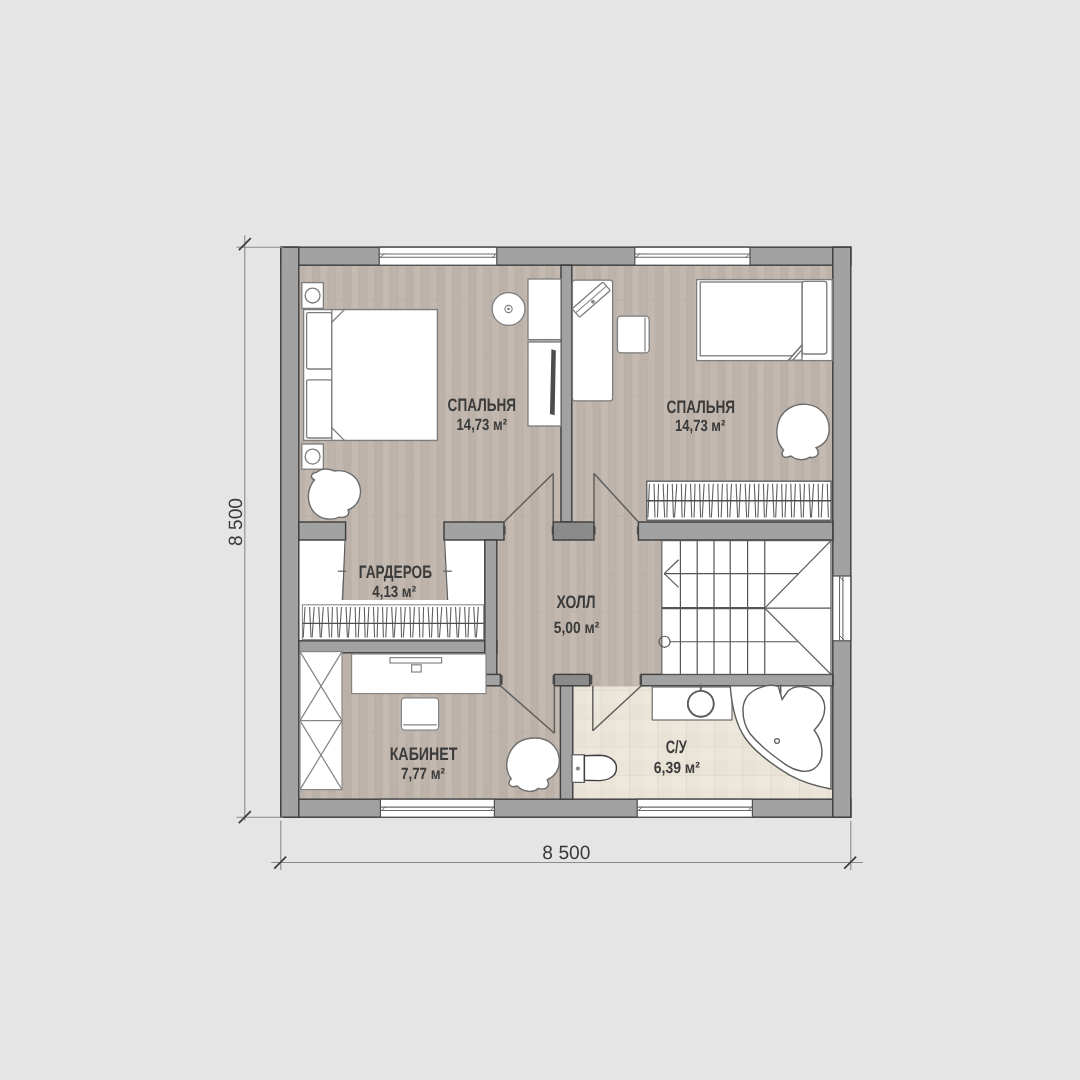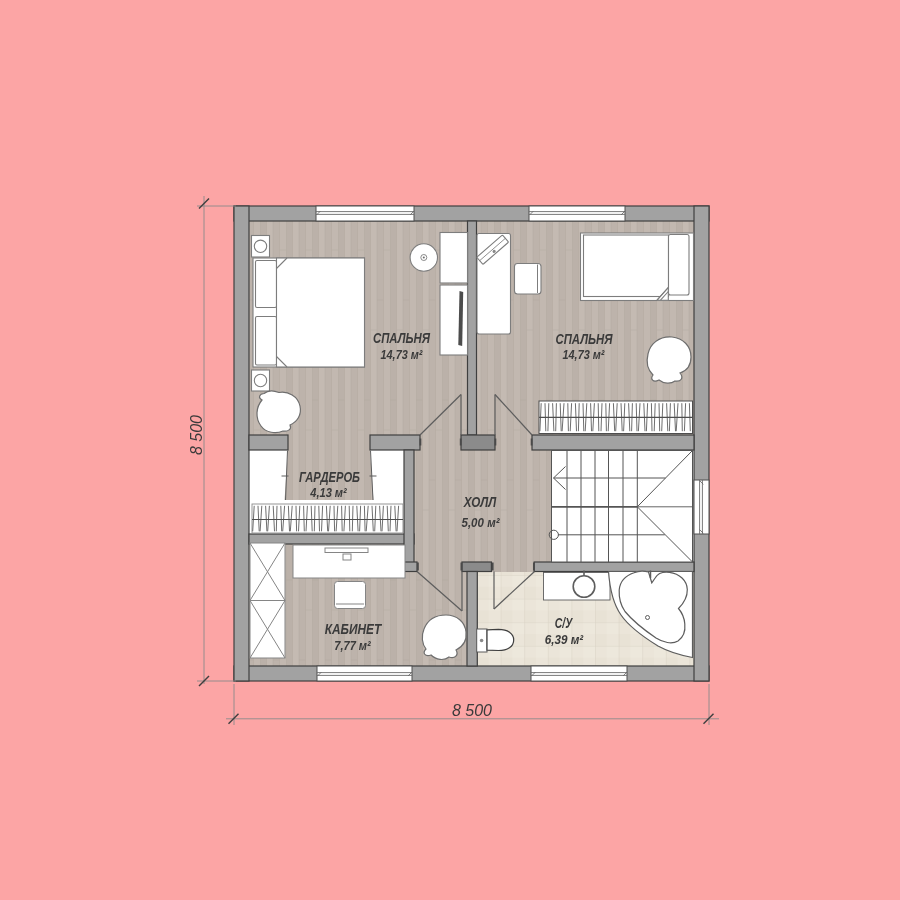--- a/index.html
+++ b/index.html
@@ -1,16 +1,16 @@
 <!DOCTYPE html>
 <html><head>
 <meta charset="utf-8">
 <style>
 html,body{margin:0;padding:0;background:#ffffff;}
-#page{position:relative;width:900px;height:900px;background:#fca5a5;overflow:hidden;font-style:italic;}
+#page{position:relative;width:900px;height:900px;background:#e5e5e5;overflow:hidden;}
 svg{display:block;}
 text{font-family:"Liberation Sans",sans-serif;}
 </style>
 </head>
 <body>
 <div id="page">
 <svg width="900" height="900" viewBox="0 0 900 900">
 <defs>
 <pattern id="wood" width="26" height="180" patternUnits="userSpaceOnUse">
   <rect width="26" height="180" fill="#bfb5ad"></rect>

